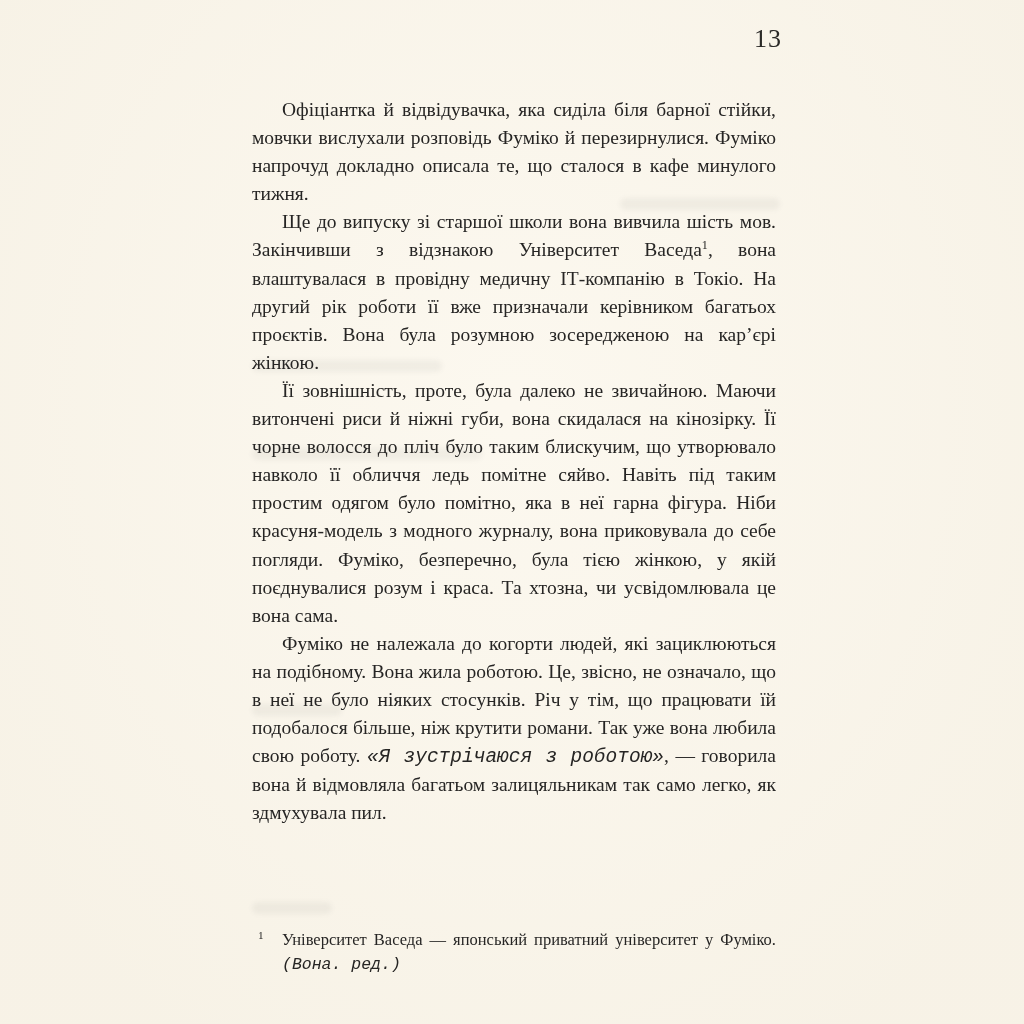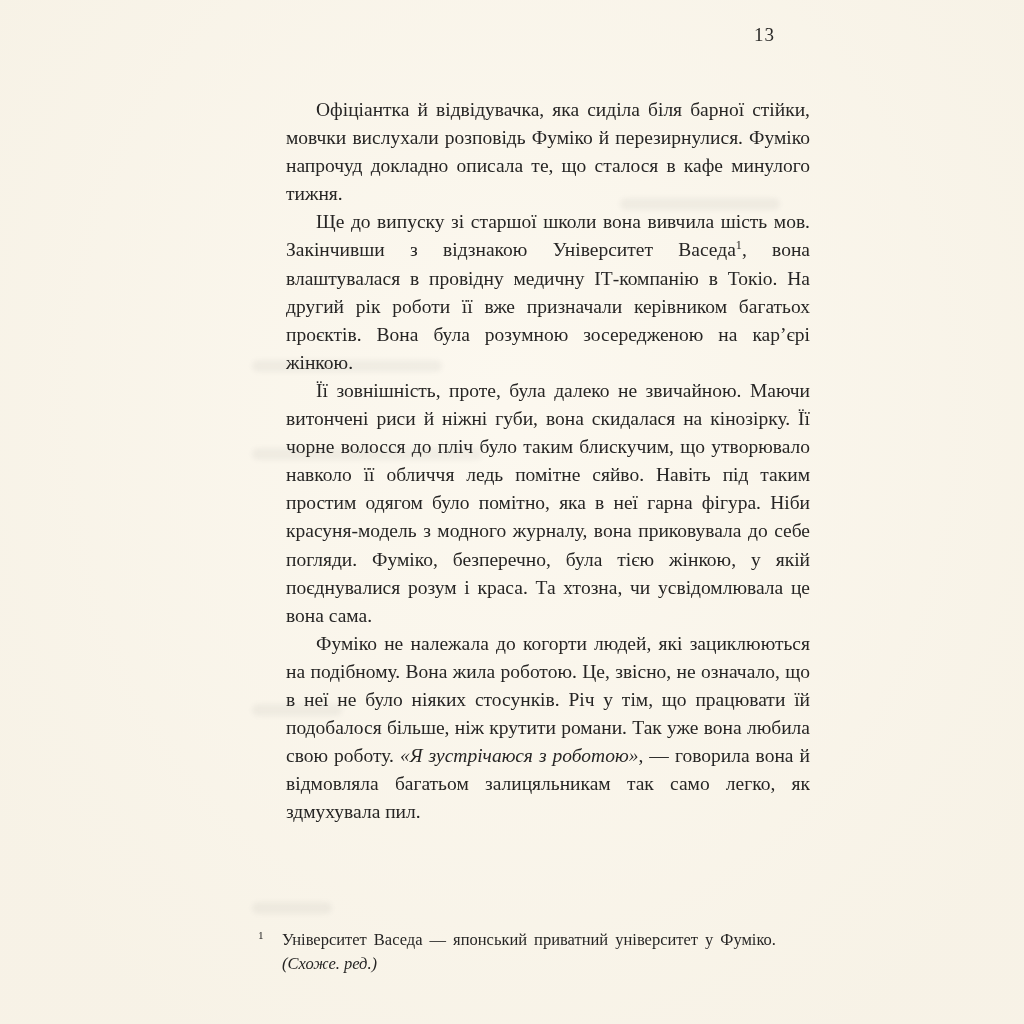--- a/index.html
+++ b/index.html
@@ -19,47 +19,47 @@
     position: absolute;
     inset: 0;
     background:
       radial-gradient(ellipse at 50% 40%, rgba(255,255,255,0.25), rgba(0,0,0,0.015) 85%),
       #fbf6ea;
   }
   .page-number {
     position: absolute;
     top: 24px;
     left: 754px;
-    font-size: 19px;
+    font-size: 26px;
     letter-spacing: 1px;
     color: #2b2a28;
   }
   .text-block {
     position: absolute;
     top: 96px;
     left: 252px;
     width: 524px;
     font-size: 19.5px;
     line-height: 28.1px;
     text-align: justify;
     hyphens: auto;
-    margin-left: 34px;
     -webkit-hyphens: auto;
   }
   .text-block p {
     margin: 0;
     text-indent: 30px;
   }
   sup {
     font-size: 0.62em;
     line-height: 0;
     vertical-align: super;
   }
   .italic {
     font-style: italic;
+    font-family: Liberation Mono, monospace;
   }
   .footnote {
     position: absolute;
     top: 928px;
     left: 252px;
     width: 524px;
     font-size: 16.5px;
     line-height: 24px;
     text-align: justify;
   }
@@ -112,17 +112,17 @@
 
 
     <p>Її зовнішність, проте, була далеко не звичайною. Маючи витончені риси й ніжні губи, вона скидалася на кінозірку. Її чорне волосся до пліч було таким блискучим, що утворювало навколо її обличчя ледь помітне сяйво. Навіть під таким простим одягом було помітно, яка в неї гарна фігура. Ніби красуня-модель з модного журналу, вона приковувала до себе погляди. Фуміко, безперечно, була тією жінкою, у якій поєднувалися розум і краса. Та хтозна, чи усвідомлювала це вона сама.</p>
 
     <p><span>Фуміко не належала до когорти людей, які зациклюються на подібному. Вона жила роботою. Це, звісно, не означало, що в неї не було ніяких стосунків. Річ у тім, що працювати їй подобалося більше, ніж крутити романи. Так уже вона любила свою роботу. </span><span class="italic">«Я зустрічаюся з роботою»</span><span>, — говорила вона й відмовляла багатьом залицяльникам так само легко, як здмухувала пил.</span></p>
 
   </div>
 
   <div class="footnote">
     <div class="footnote-body">
-      <span class="footnote-marker">1</span><span>Університет Васеда — японський приватний університет у Фуміко. </span><span class="italic">(Схоже. ред.)</span>
+      <span class="footnote-marker">1</span><span>Університет Васеда — японський приватний університет у Фуміко. </span><span class="italic">(Вона. ред.)</span>
     </div>
   </div>
 
 </div>
 
 </body></html>

